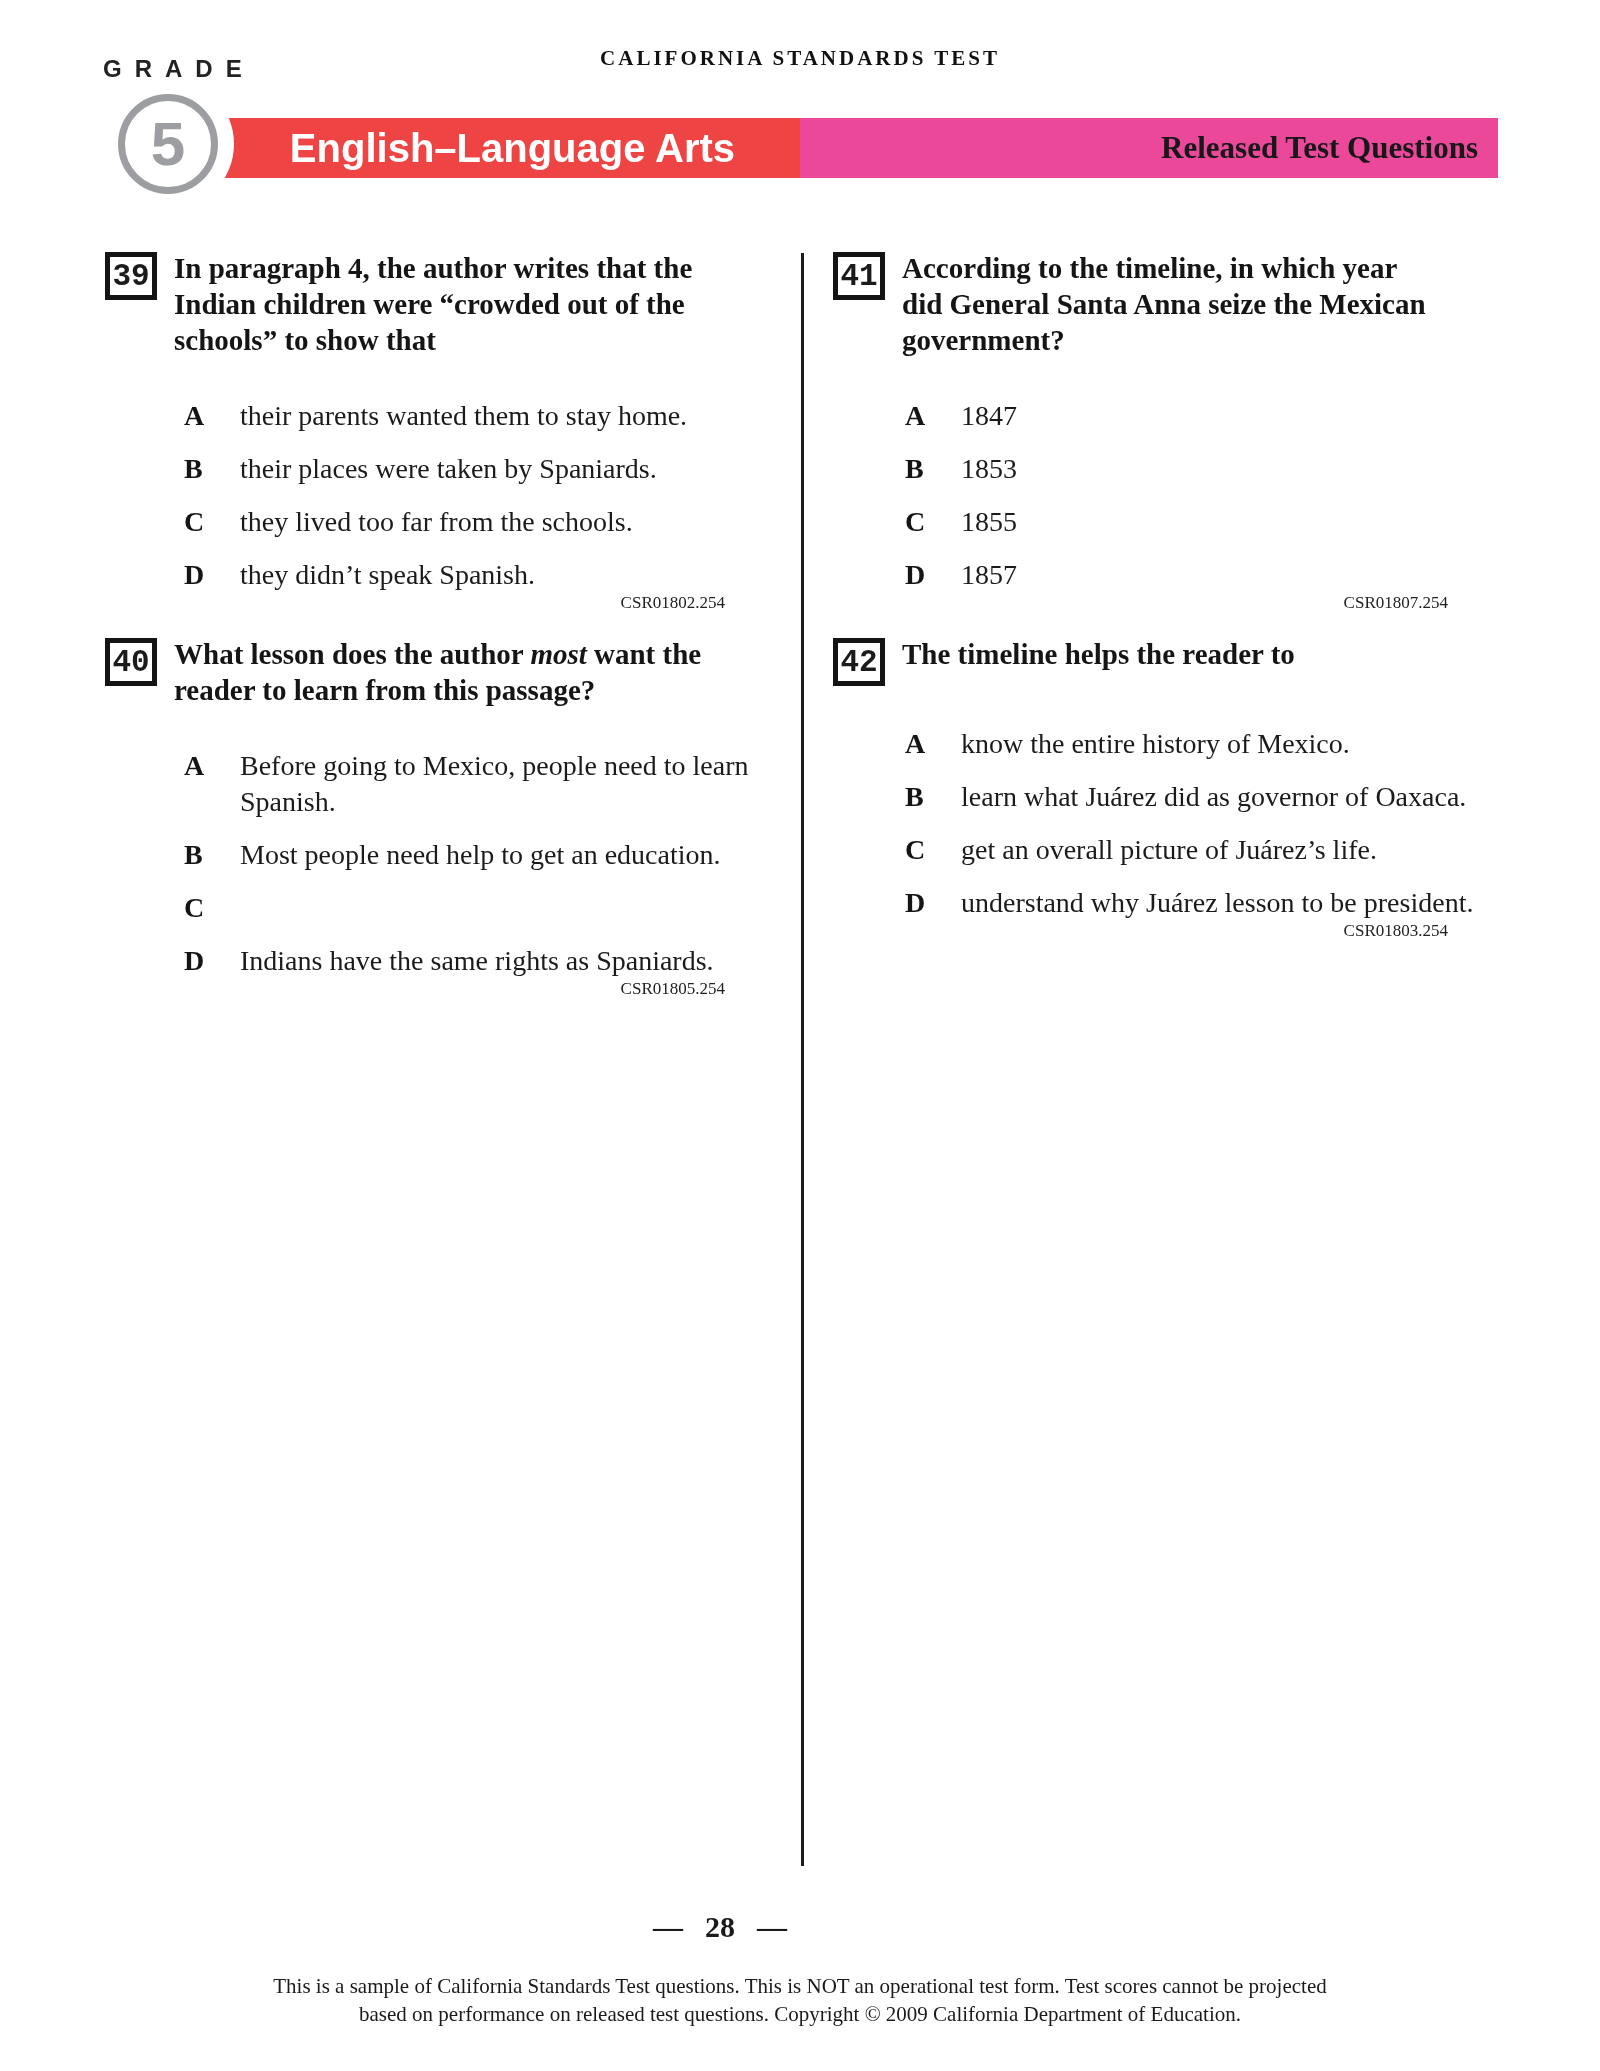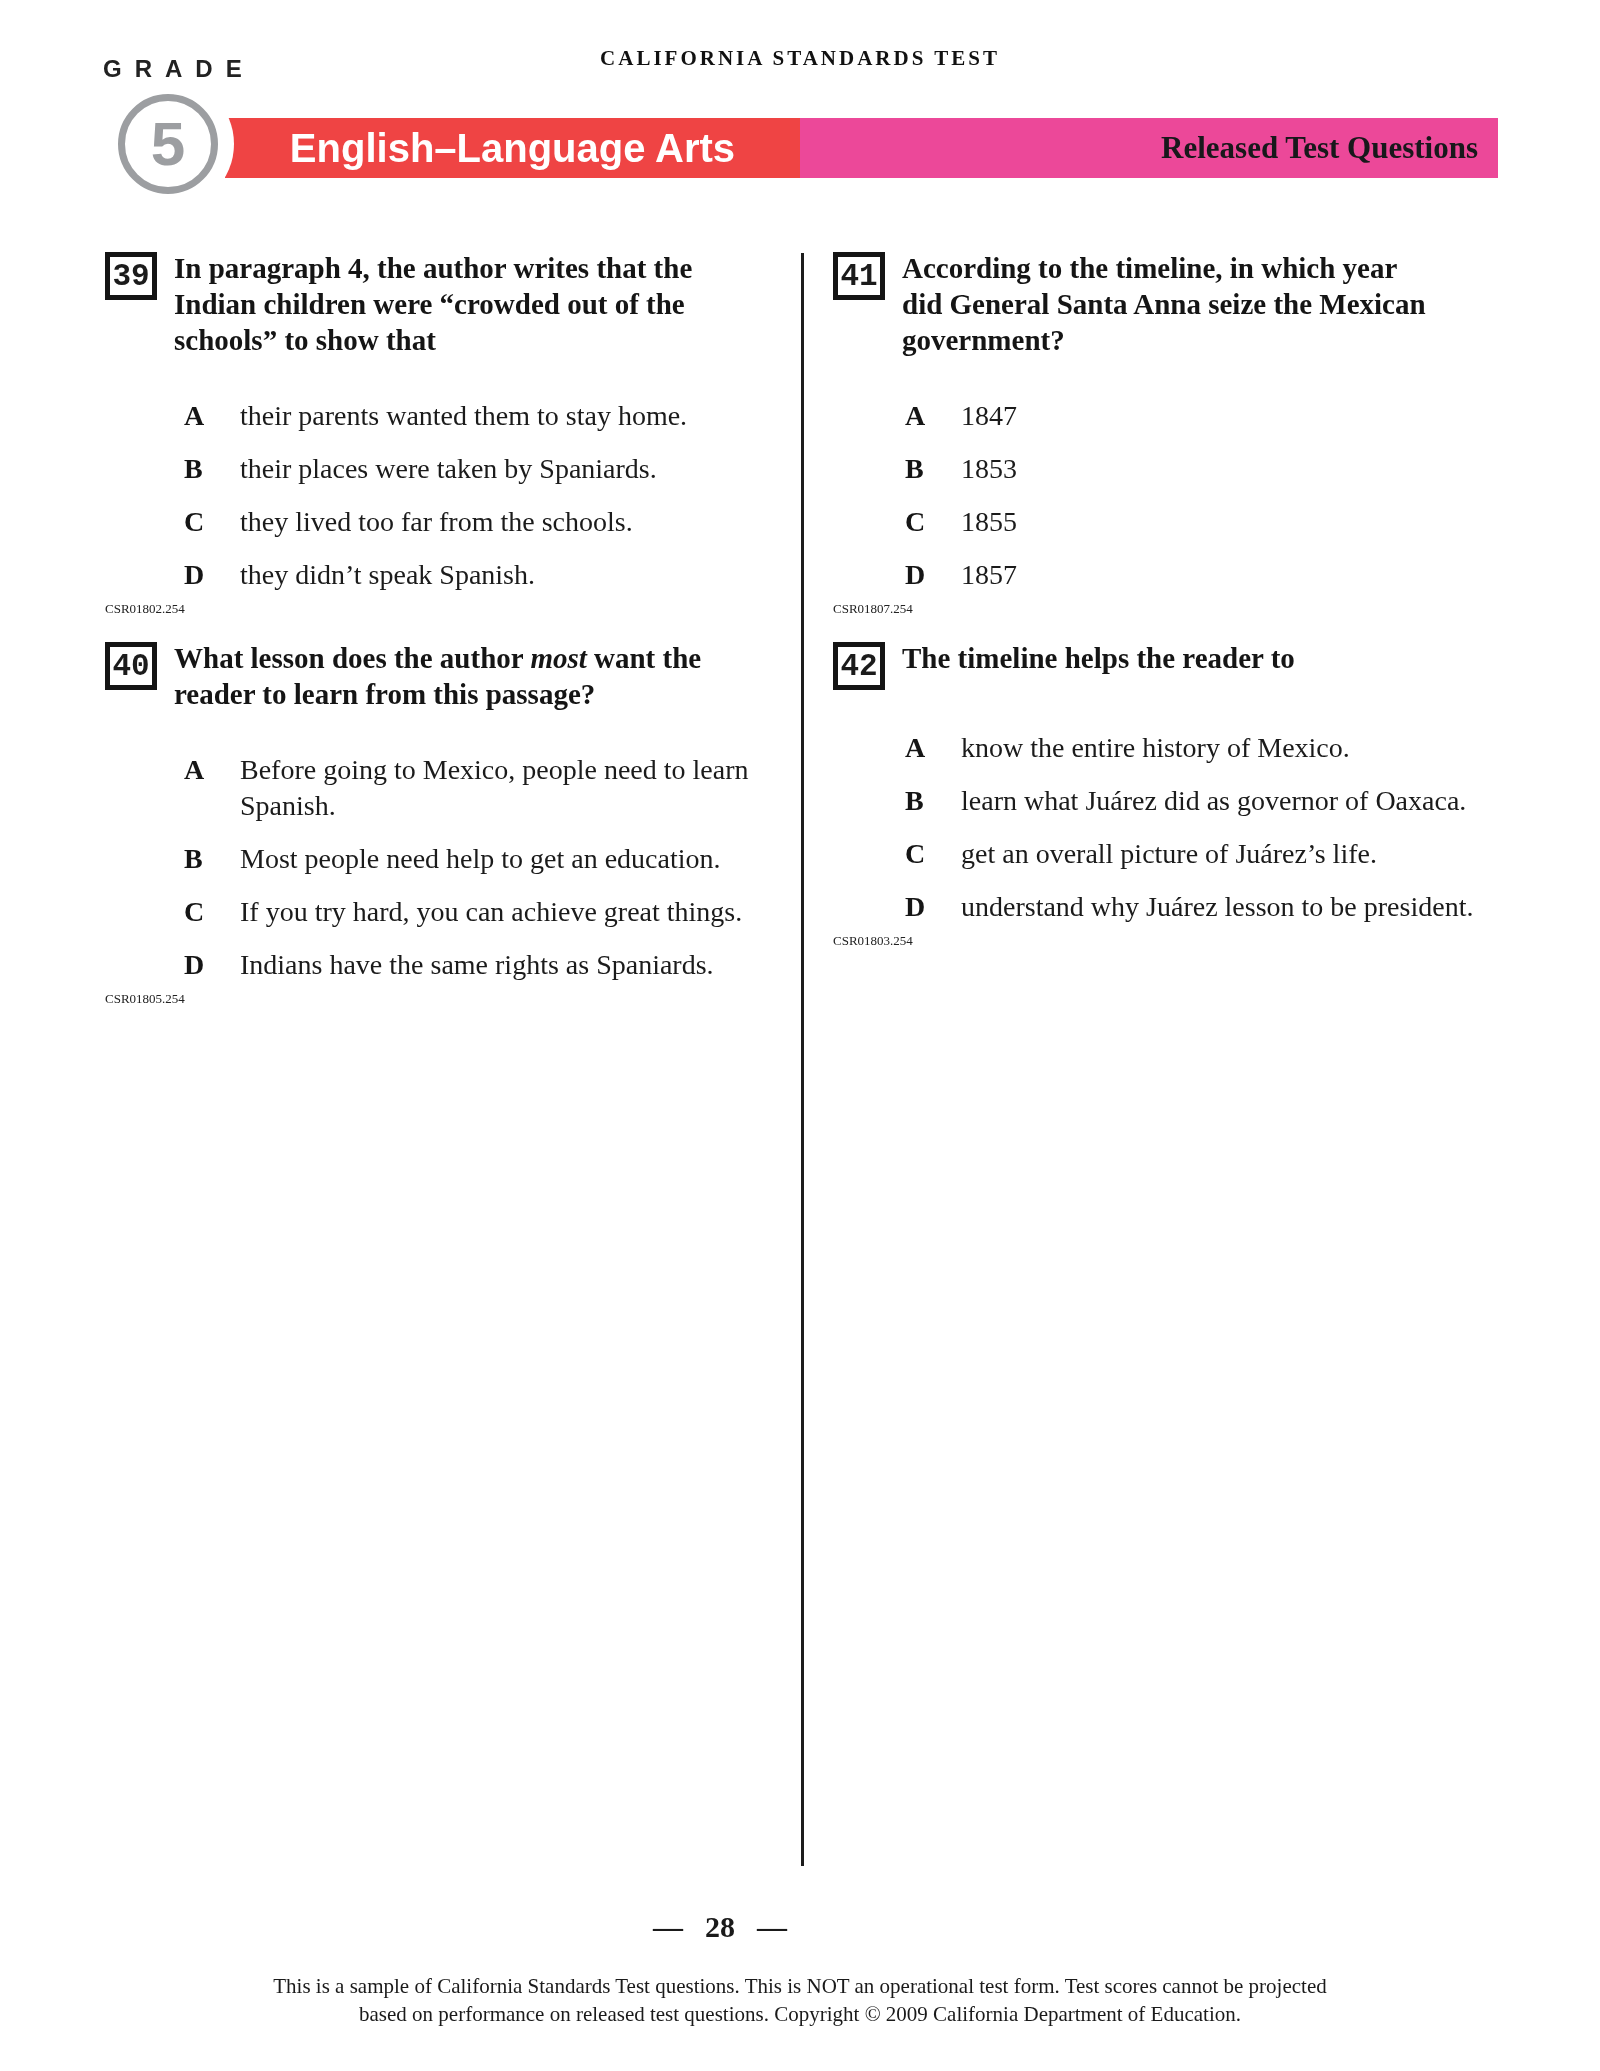--- a/index.html
+++ b/index.html
@@ -87,22 +87,22 @@
   .p-line { white-space:nowrap; }
 
   .opts { margin-left:79px; margin-top:40px; }
   .col-right .opts { margin-left:72px; }
   .opt { display:flex; margin-top:17px; font-size:28px; line-height:36px; }
   .opt:first-child { margin-top:0; }
   .opt .letter { flex:0 0 56px; font-weight:bold; color:#151515; }
   .o-line { white-space:nowrap; }
 
   .q-code {
-    font-size:13px; color:#222;
-    margin-top:8px; padding-right:46px;
+    text-align:right; font-size:17px; color:#222;
+    margin-top:0; padding-right:46px;
   }
   .col-right .q-code { padding-right:52px; }
 
   
   .page-num {
     position:absolute; left:0; top:1910px; width:1440px;
     text-align:center; font-weight:bold; font-size:30px; color:#1a1a1a;
   }
   .page-num .dash { font-weight:bold; }
   .page-num .num { margin:0 22px; }
@@ -185,23 +185,20 @@
           </div>
         </div>
         <div class="opt">
           <div class="letter">B</div>
           <div class="text">
             <div class="o-line">Most people need help to get an education.</div>
           </div>
         </div>
         <div class="opt">
           <div class="letter">C</div>
-          <div class="text">
-            <div class="o-line">If you try hard, you can achieve great things.</div>
-          </div>
         </div>
         <div class="opt">
           <div class="letter">D</div>
           <div class="text">
             <div class="o-line">Indians have the same rights as Spaniards.</div>
           </div>
         </div>
       </div>
       <div class="q-code">CSR01805.254</div>
     </div>

